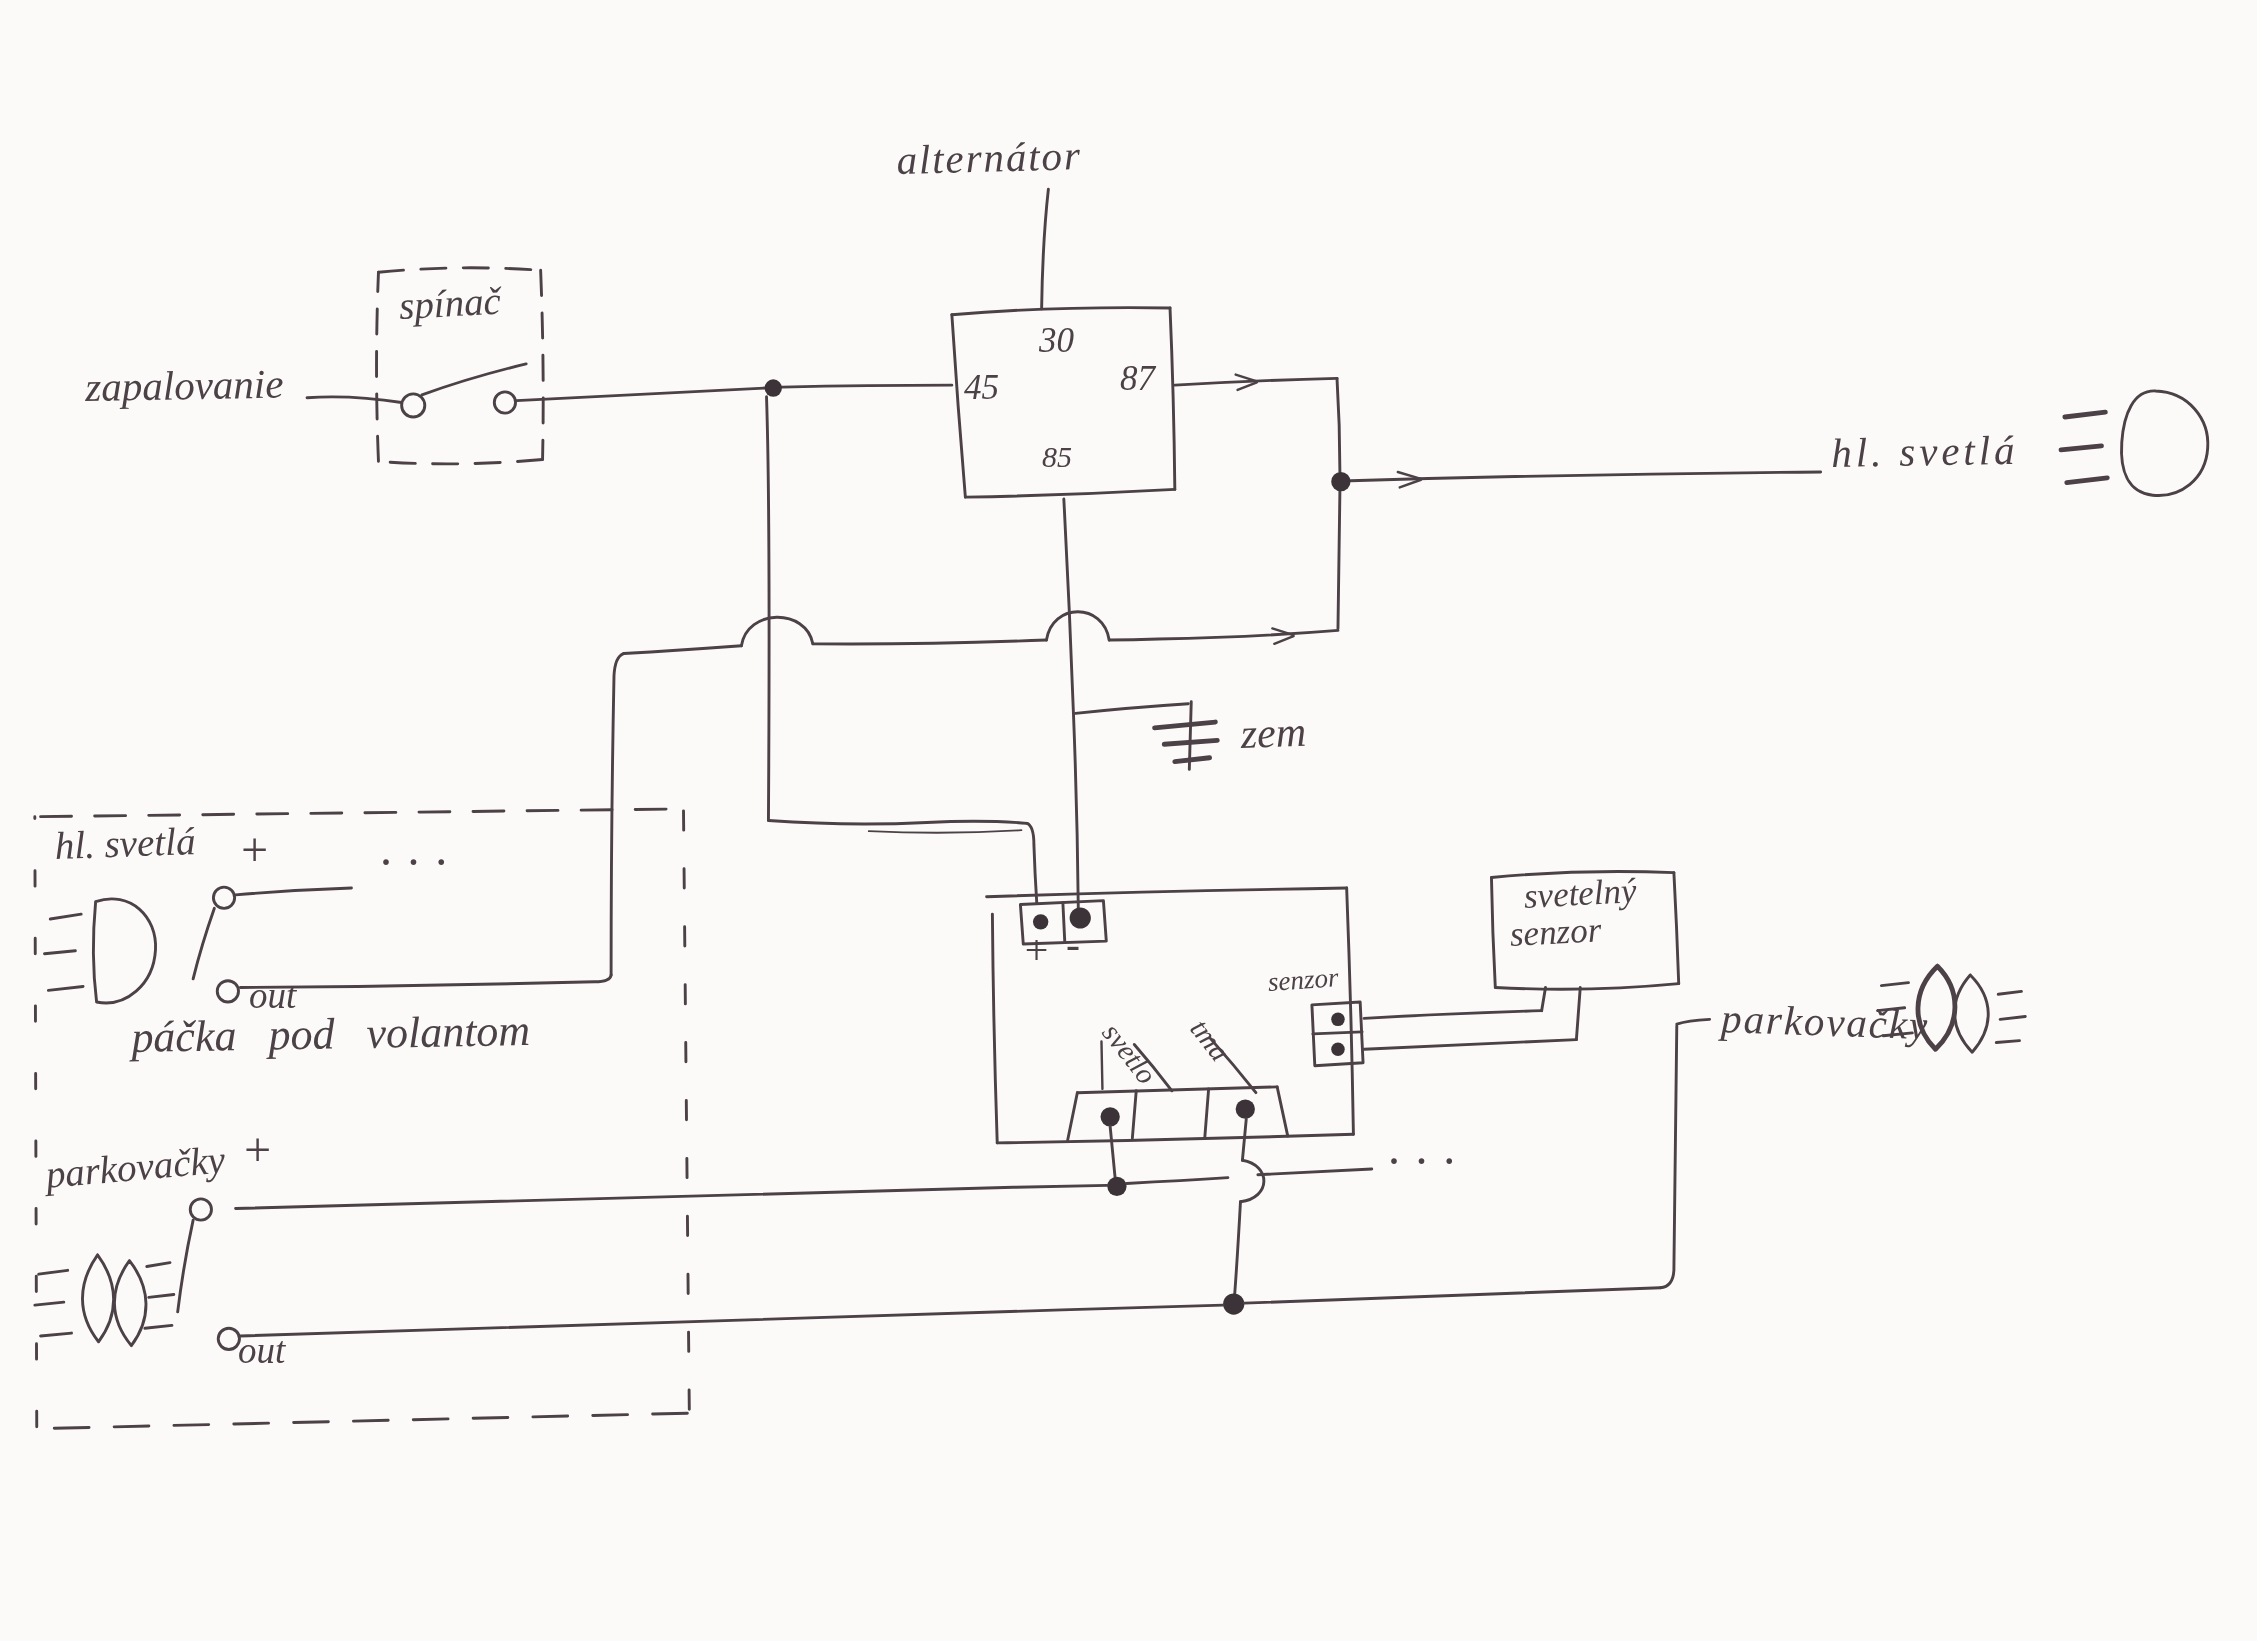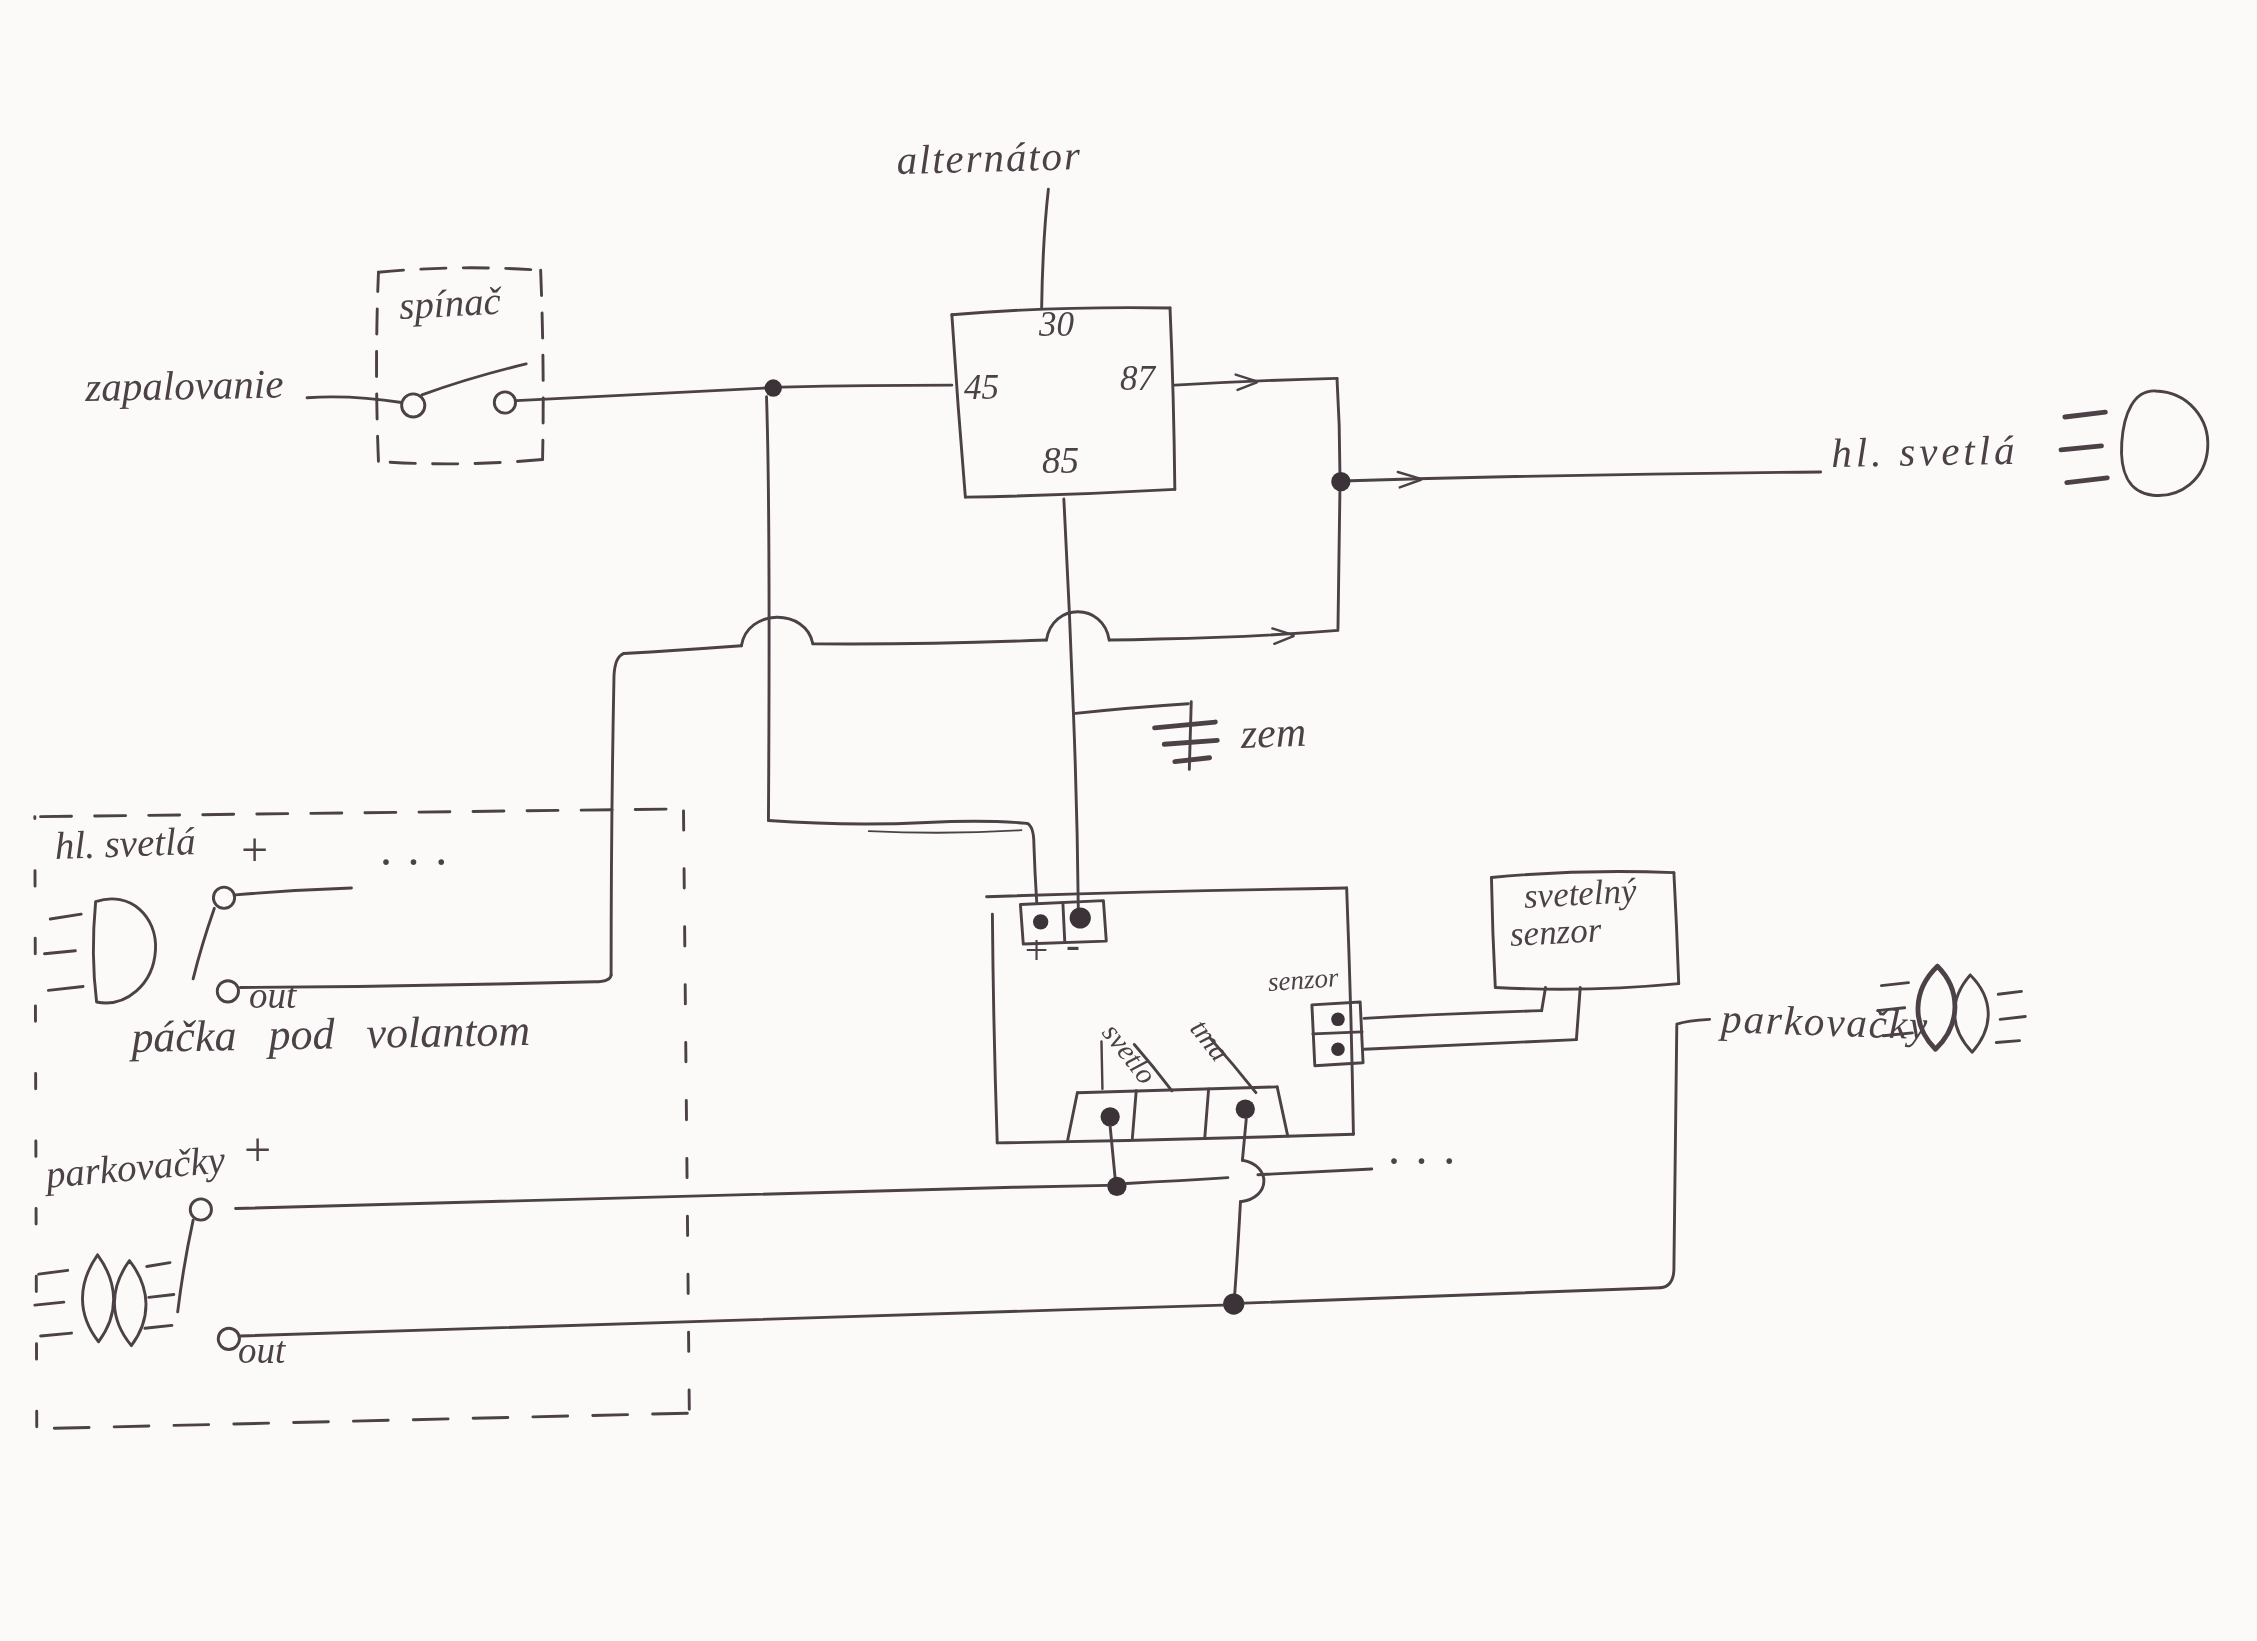--- a/index.html
+++ b/index.html
@@ -22,24 +22,24 @@
     font-style:italic;
     white-space:nowrap;
     line-height:1;
     transform-origin:left top;
     user-select:none;
   }
   
   .l-alt   {left:896px;  top:140px;  font-size:41px; transform:rotate(-1.5deg); letter-spacing:1.9px;}
   .l-ign   {left:85px;   top:367px;  font-size:41px; transform:rotate(-1deg);}
   .l-spin  {left:398px;  top:286px;  font-size:39px; transform:rotate(-3deg);}
-  .l-r30   {left:1039px; top:307px;  font-size:35px;}
+  .l-r30   {left:1039px; top:323px;  font-size:35px;}
   .l-r86   {left:964px;  top:370px;  font-size:35px;}
   .l-r87   {left:1120px; top:361px;  font-size:35px;text-align:center;}
-  .l-r85   {left:1042px; top:442px;  font-size:37px;}
+  .l-r85   {left:1042px; top:442px;  font-size:30px;}
   .l-hlr   {left:1831px; top:433px;  font-size:41px; transform:rotate(-1deg); letter-spacing:3.9px;}
   .l-zem   {left:1240px; top:713px;  font-size:42px; transform:rotate(-2deg);}
   .l-sen1  {left:1523px; top:879px;  font-size:35px; transform:rotate(-3deg);}
   .l-sen2  {left:1509px; top:917px;  font-size:35px; transform:rotate(-3deg);}
   .l-senzs {left:1267px; top:969px; font-size:27px; transform:rotate(-4deg);}
   .l-svetlo{left:1120px; top:1018px; font-size:29px; transform:rotate(52deg);}
   .l-tma   {left:1208px; top:1014px; font-size:29px; transform:rotate(52deg);}
   .l-mplus {left:1022px; top:929px;  font-size:42px;}
   .l-mminus{left:1066px; top:923px;  font-size:42px;}
   .l-hll   {left:54px;   top:826px;  font-size:39px; transform:rotate(-2deg);}

